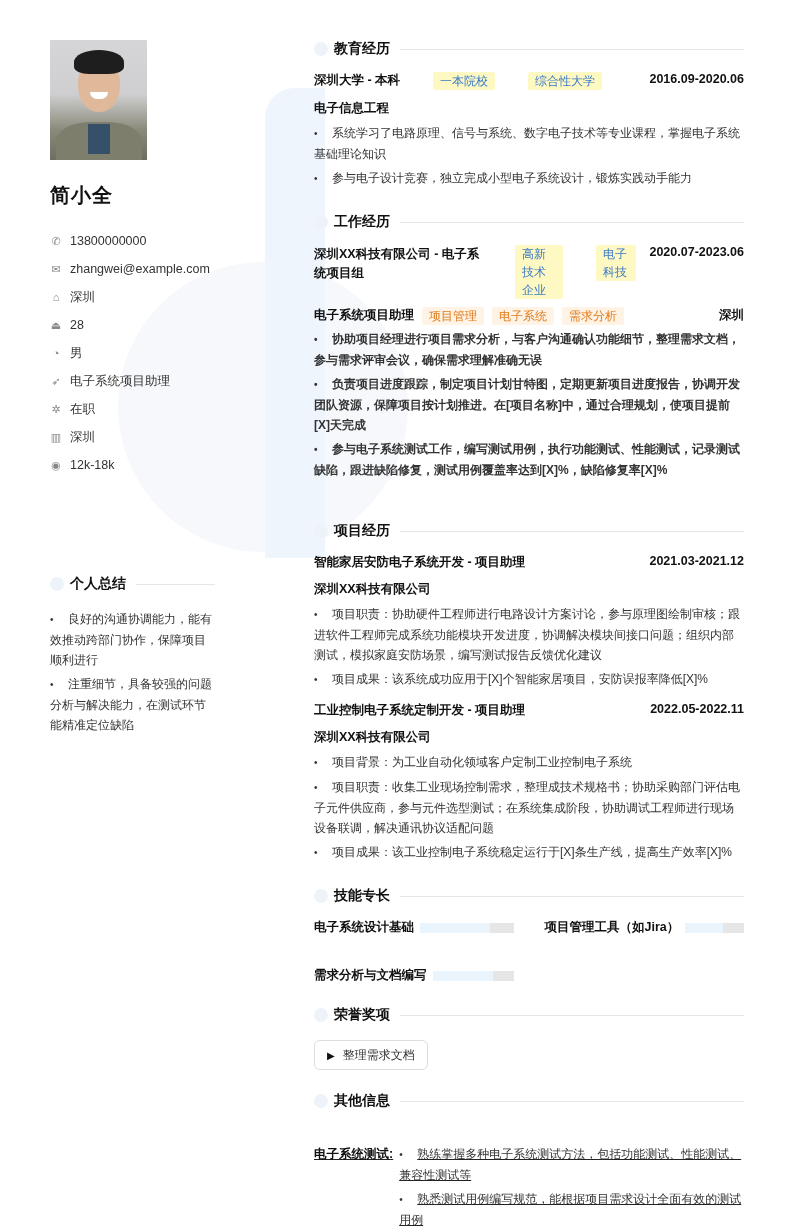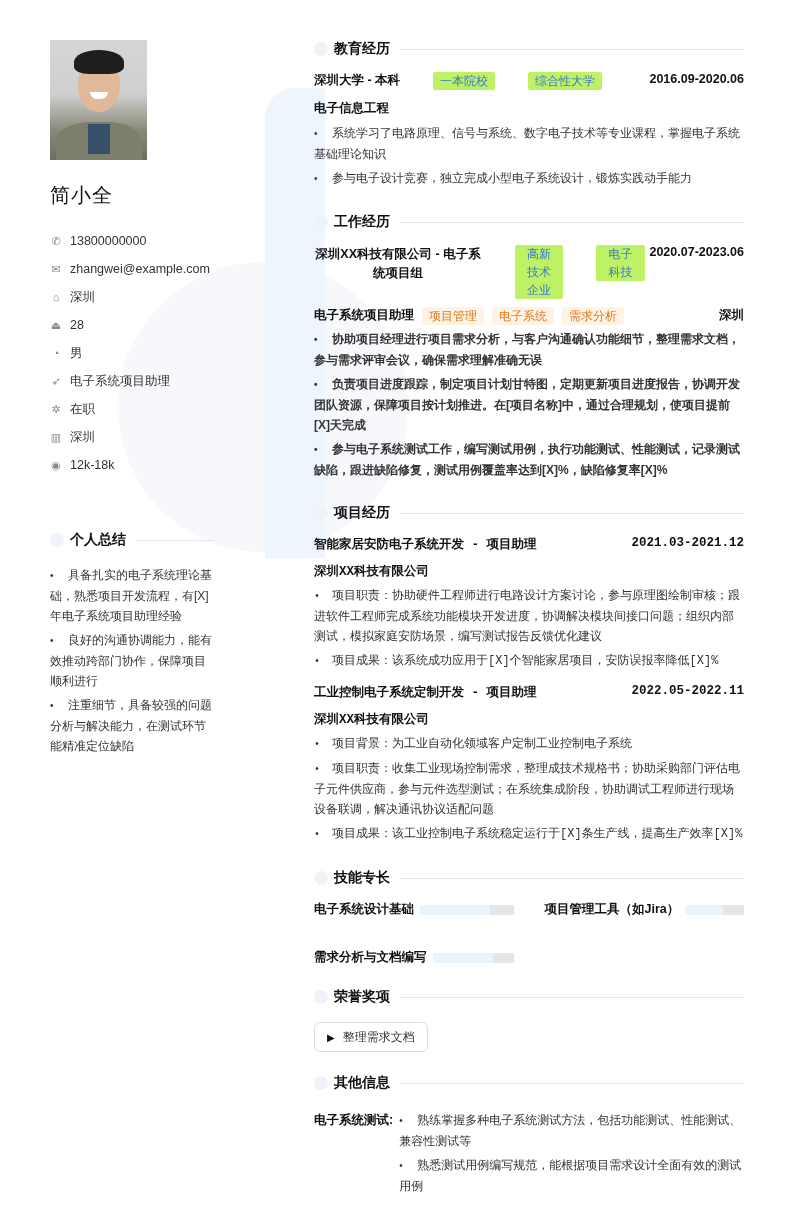--- a/index.html
+++ b/index.html
@@ -12,57 +12,57 @@
   .page { position: relative; z-index: 1; width: 794px; height: 1232px; }
 
   
   .left { position: absolute; left: 50px; top: 40px; width: 170px; }
   .photo { width: 97px; height: 120px; background: linear-gradient(180deg,#d6d6d8 0%,#cfcfd1 45%,#8a8a7a 75%,#6d6e60 100%); position: relative; overflow: hidden; }
   .photo .face { position: absolute; left: 28px; top: 18px; width: 42px; height: 54px; border-radius: 45% 45% 48% 48%; background: #e0b89a; }
   .photo .hair { position: absolute; left: 24px; top: 10px; width: 50px; height: 24px; border-radius: 50% 50% 30% 30%; background: #1e1e1e; }
   .photo .body { position: absolute; left: 6px; top: 82px; width: 86px; height: 50px; border-radius: 40% 40% 0 0; background: #7d7e6c; }
   .photo .collar { position: absolute; left: 38px; top: 84px; width: 22px; height: 30px; background: #36506a; }
   .photo .smile { position: absolute; left: 40px; top: 52px; width: 18px; height: 7px; border-radius: 0 0 10px 10px; background: #fff; }
-  .name { font-size: 20px; font-weight: normal; margin-top: 22px; color: #111; letter-spacing: 1px; }
+  .name { font-size: 20px; font-weight: bold; margin-top: 22px; color: #111; letter-spacing: 1px; }
   .info-list { margin-top: 18px; }
   .info-item { display: flex; align-items: center; height: 28px; font-size: 12.5px; color: #333; }
   .info-item .ico { width: 12px; height: 12px; margin-right: 8px; color: #888; font-size: 11px; line-height: 12px; text-align: center; }
-  .left-section { position: absolute; left: 50px; top: 529px; width: 165px; }
+  .left-section { position: absolute; left: 50px; top: 573px; width: 165px; }
 
   .sec-title { display: flex; align-items: center; height: 22px; }
   .sec-title .dot { width: 14px; height: 14px; border-radius: 50%; background: #eef3fa; margin-right: 6px; }
   .sec-title .txt { font-size: 14px; font-weight: bold; color: #111; white-space: nowrap; }
   .sec-title .line { flex: 1; height: 1px; background: #e6e6e6; margin-left: 10px; }
 
   .bullets { list-style: none; }
   .bullets li { font-size: 12px; line-height: 20px; color: #333; position: relative; margin-top: 4px; }
   .bullets li .b { display: inline-block; width: 18px; font-size: 10px; }
 
   
   .right { position: absolute; left: 314px; top: 38px; width: 430px; }
   .section { margin-bottom: 14px; }
   .row { display: flex; align-items: flex-start; justify-content: space-between; font-size: 12.5px; }
   .row .l { display: flex; align-items: flex-start; flex-wrap: nowrap; }
   .bold { font-weight: bold; color: #111; }
   .date { font-weight: bold; color: #111; font-size: 12.5px; white-space: nowrap; }
   .tag { display: inline-block; font-size: 12px; padding: 0 7px; line-height: 18px; margin-left: 8px; border-radius: 2px; }
-  .tag.blue { background: #bef264; color: #3a79c6; margin-left: 33px; }
+  .tag.blue { background: #fef9c3; color: #3a79c6; margin-left: 33px; }
   .tag.orange { background: #fff3e6; color: #e07b1a; }
   .sub { font-size: 12.5px; font-weight: bold; color: #111; margin-top: 10px; }
-  .mt12 { margin-top: 12px; text-align: center; }
+  .mt12 { margin-top: 12px; }
 
   .skills { display: grid; grid-template-columns: 1fr 1fr; row-gap: 14px; column-gap: 14px; margin-top: 12px; gap: 31px; }
   .skill { display: flex; align-items: center; font-size: 12.5px; font-weight: bold; color: #111; }
   .skill .bar { flex: 1; height: 10px; background: #e6e6e6; margin-left: 6px; position: relative; }
   .skill .bar .fill { position: absolute; left: 0; top: 0; bottom: 0; background: #eaf4fd; }
 
   .award { display: inline-flex; align-items: center; border: 1px solid #ddd; border-radius: 6px; padding: 0 12px; height: 30px; font-size: 12px; margin-top: 14px; color: #333; }
   .award .tri { font-size: 10px; margin-right: 8px; color: #111; }
 
-  .other { display: flex; margin-top: 12px; }
+  .other { display: flex; margin-top: 28px; text-decoration: underline; }
   .other .label { font-size: 12.5px; font-weight: bold; white-space: nowrap; color: #111; line-height: 20px; margin-top: 4px; }
   .other ul { flex: 1; }
 </style>
 </head>
 <body>
 
 <div class="deco-circle"></div>
 <div class="deco-rect"></div>
 
 <div class="page">
@@ -116,21 +116,20 @@
     </div>
   </div>
 
   <div class="left-section">
     <div class="sec-title">
         <span class="dot"></span>
         <span class="txt">个人总结</span>
         <span class="line"></span>
       </div>
     <ul class="bullets" style="margin-top:14px;">
-      <li><span class="b">•</span><span>具备扎实的电子系统理论基础，熟悉项目开发流程，有[X]年电子系统项目助理经验</span></li>
       <li><span class="b">•</span><span>良好的沟通协调能力，能有效推动跨部门协作，保障项目顺利进行</span></li>
       <li><span class="b">•</span><span>注重细节，具备较强的问题分析与解决能力，在测试环节能精准定位缺陷</span></li>
     </ul>
   </div>
 
   <div class="right">
 
     <div class="section">
       <div class="sec-title">
           <span class="dot"></span>
@@ -155,41 +154,41 @@
     <div class="section" style="margin-top:22px;">
       <div class="sec-title">
           <span class="dot"></span>
           <span class="txt">工作经历</span>
           <span class="line"></span>
         </div>
       <div class="row mt12">
         <div class="l">
           <span class="bold" style="width:168px;line-height:19px;">深圳XX科技有限公司 - 电子系统项目组</span>
           <span class="tag blue" style="width:48px;">高新技术企业</span>
-          <span class="tag blue" style="width:49px;font-family:Liberation Serif, serif;">电子科技</span>
+          <span class="tag blue" style="width:40px;font-family:Liberation Serif, serif;">电子科技</span>
         </div>
         <span class="date">2020.07-2023.06</span>
       </div>
       <div class="row" style="margin-top:8px;">
         <div class="l">
             <span class="bold">电子系统项目助理</span>
             <span class="tag orange">项目管理</span>
             <span class="tag orange">电子系统</span>
             <span class="tag orange">需求分析</span>
           </div>
         <span class="date">深圳</span>
       </div>
       <ul class="bullets" style="margin-top:4px;font-weight:bold;">
         <li><span class="b">•</span><span>协助项目经理进行项目需求分析，与客户沟通确认功能细节，整理需求文档，参与需求评审会议，确保需求理解准确无误</span></li>
         <li><span class="b">•</span><span>负责项目进度跟踪，制定项目计划甘特图，定期更新项目进度报告，协调开发团队资源，保障项目按计划推进。在[项目名称]中，通过合理规划，使项目提前[X]天完成</span></li>
         <li><span class="b">•</span><span>参与电子系统测试工作，编写测试用例，执行功能测试、性能测试，记录测试缺陷，跟进缺陷修复，测试用例覆盖率达到[X]%，缺陷修复率[X]%</span></li>
       </ul>
     </div>
 
-    <div class="section" style="margin-top:22px;font-family:Liberation Mono, monospace;">
+    <div class="section" style="margin-top:40px;">
       <div class="sec-title">
           <span class="dot"></span>
           <span class="txt">项目经历</span>
           <span class="line"></span>
         </div>
       <div>
         <div class="row mt12">
             <span class="bold">智能家居安防电子系统开发 - 项目助理</span>
             <span class="date">2021.03-2021.12</span>
           </div>

